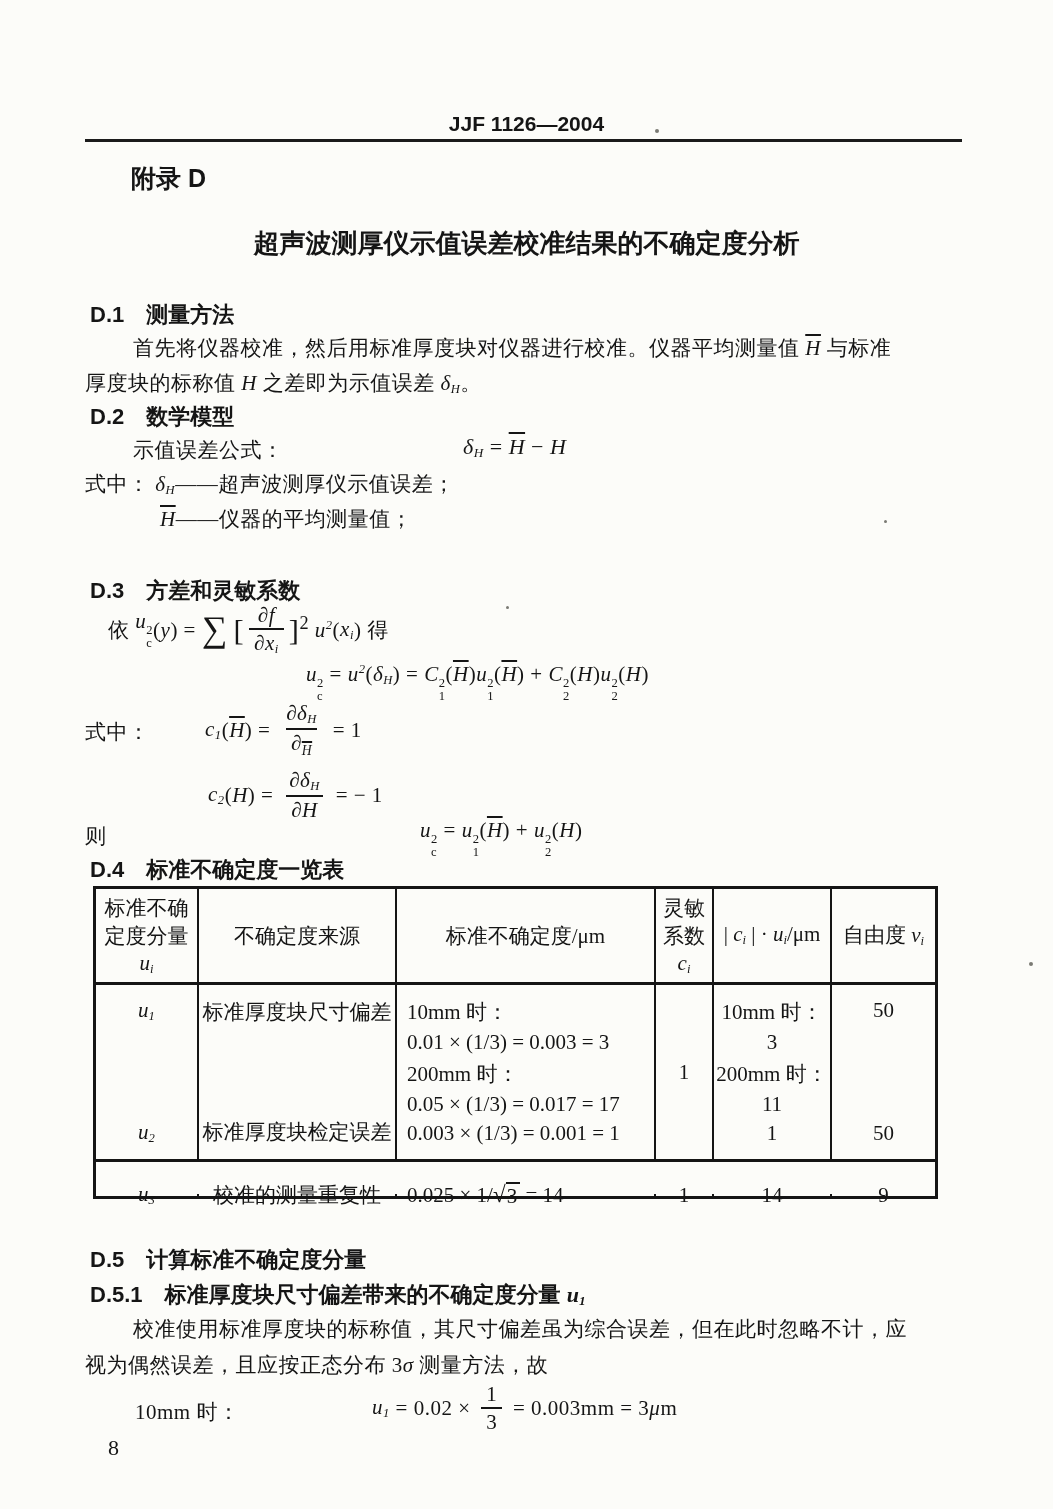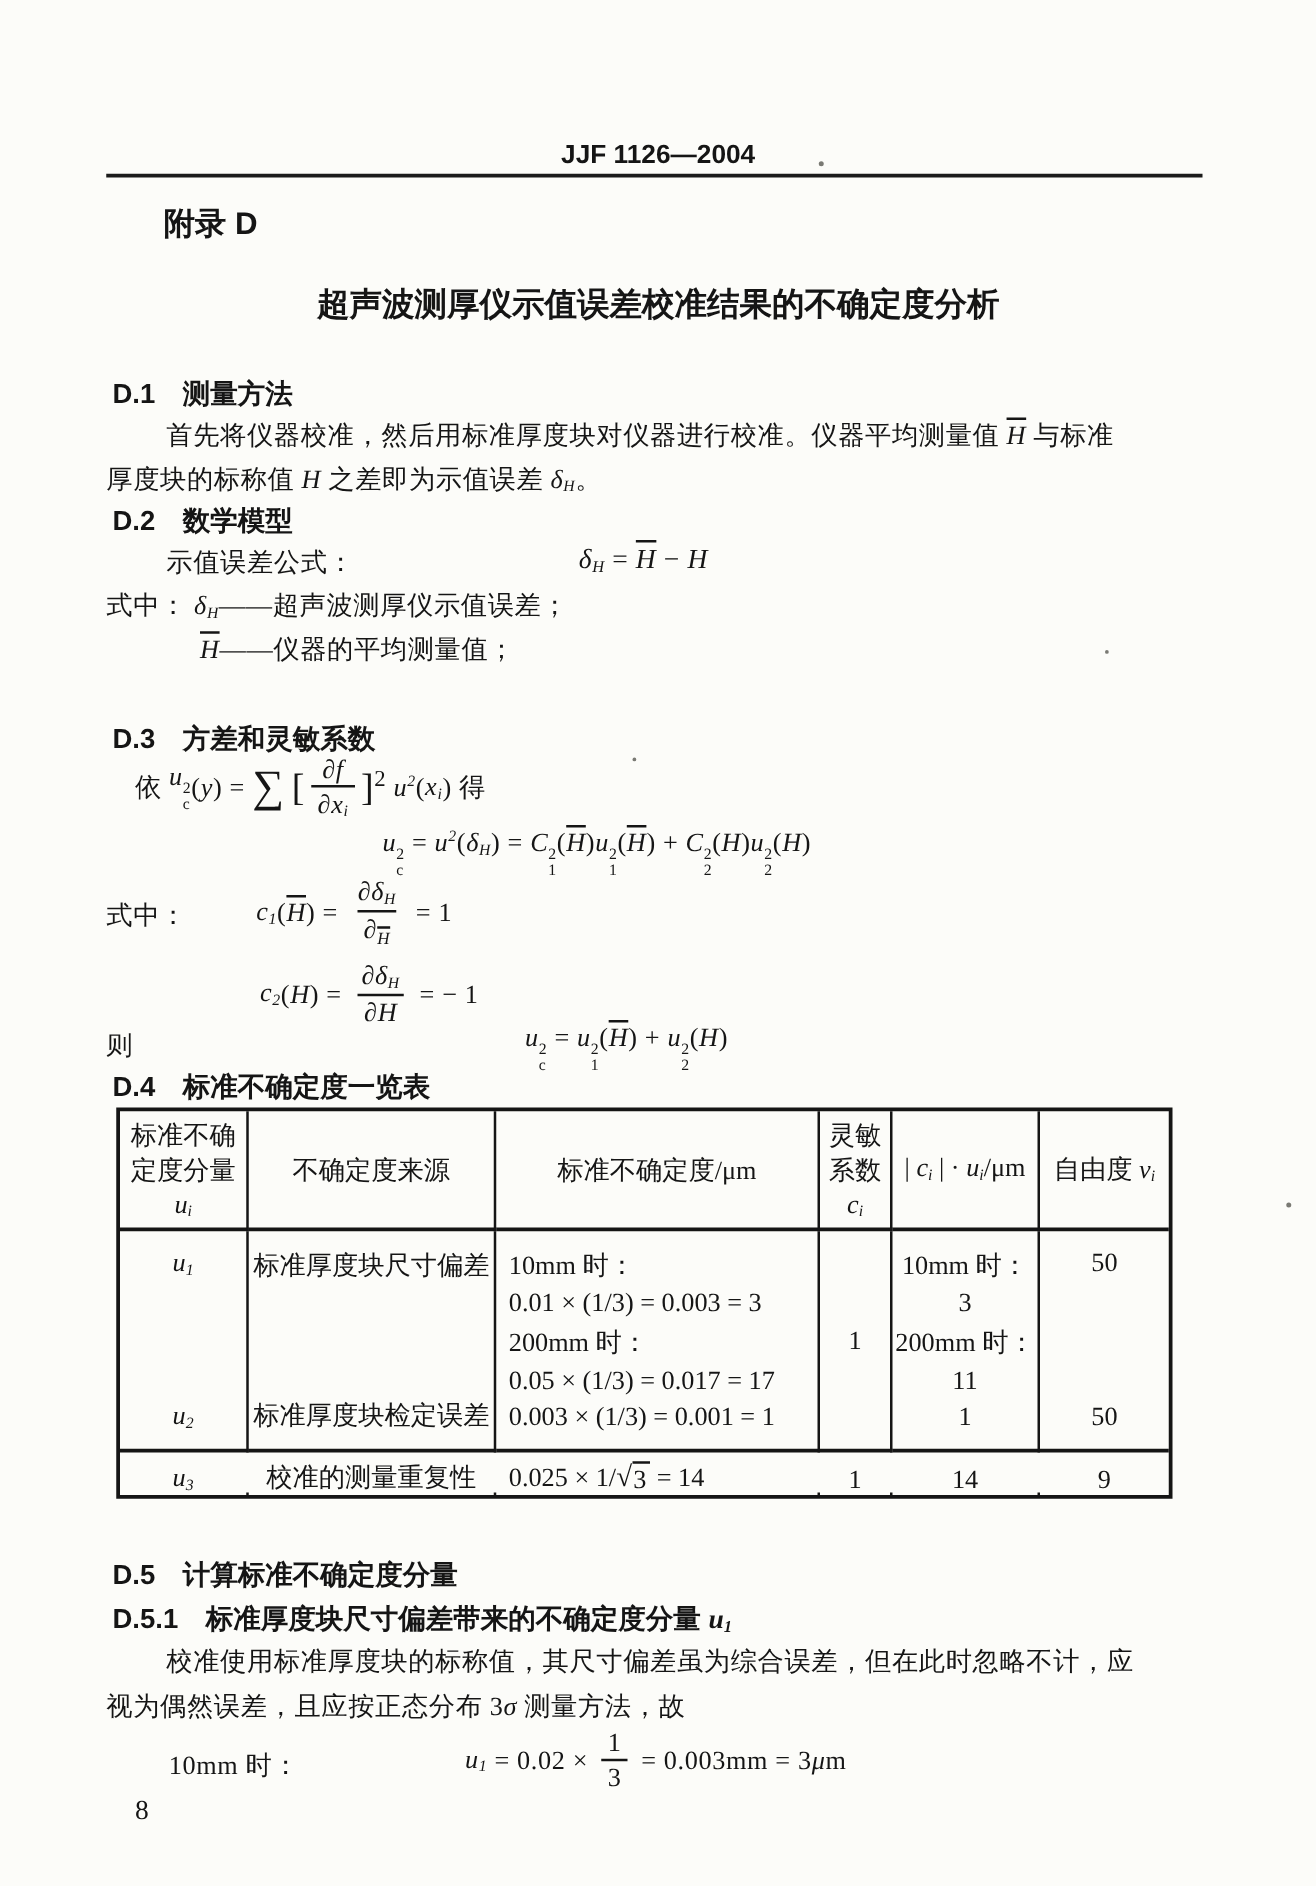--- a/index.html
+++ b/index.html
@@ -36,21 +36,21 @@
           grid-template-rows:96px 177px 34px;font-size:21px;}
   .cell{box-sizing:border-box;border-right:2px solid #151515;display:flex;min-width:0;}
   .cell.lastcol{border-right:none;}
   .cell.hrow{border-bottom:3px solid #151515;flex-direction:column;align-items:center;
              justify-content:space-evenly;text-align:center;padding:4px 2px;}
   .cell.brow{border-bottom:3px solid #151515;flex-direction:column;
              justify-content:space-between;padding:13px 0;}
   .cell.brow.cen{align-items:center;}
   .cell.brow.left{align-items:flex-start;padding-left:10px;padding-right:4px;}
   .cell.brow.mid{justify-content:center;align-items:center;}
-  .cell.lrow{align-items:flex-end;justify-content:center;margin-top:32px;}
+  .cell.lrow{align-items:center;justify-content:center;margin-top:32px;}
   .cell.lrow.left{justify-content:flex-start;padding-left:10px;}
   .speck{position:absolute;background:#7a7a74;border-radius:50%;}
 </style>
 </head>
 <body>
 
 <div class="page">
 
   <div class="abs ct hd" style="top:112px;font-size:21px;">JJF 1126—2004</div>
   <div class="rule" style="left:85px;top:139px;width:877px;height:3px;"></div>

